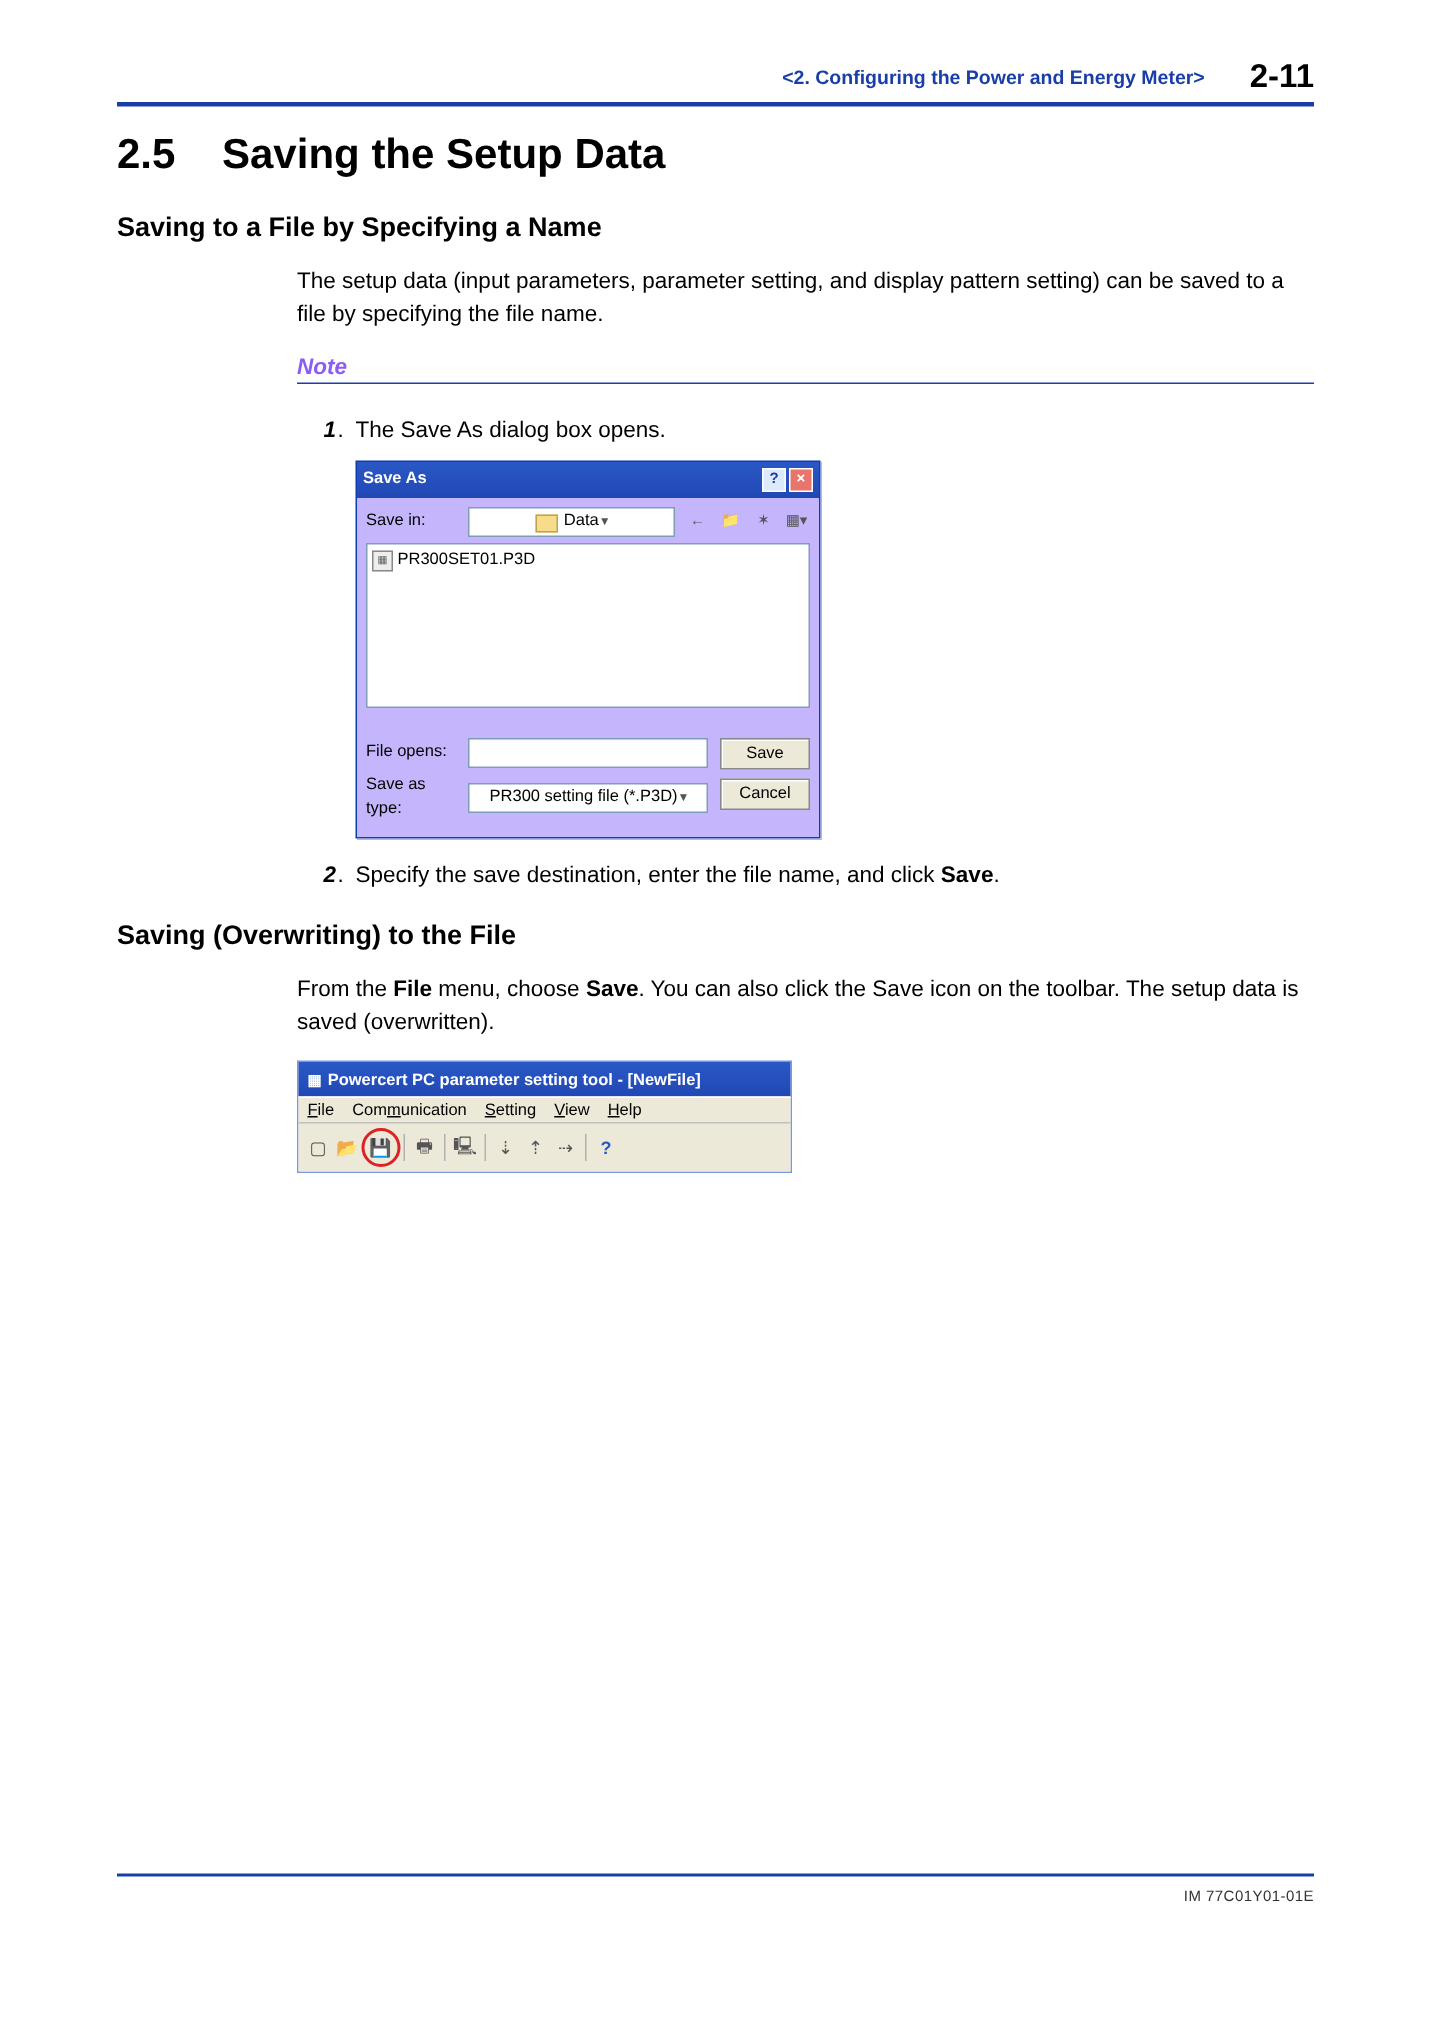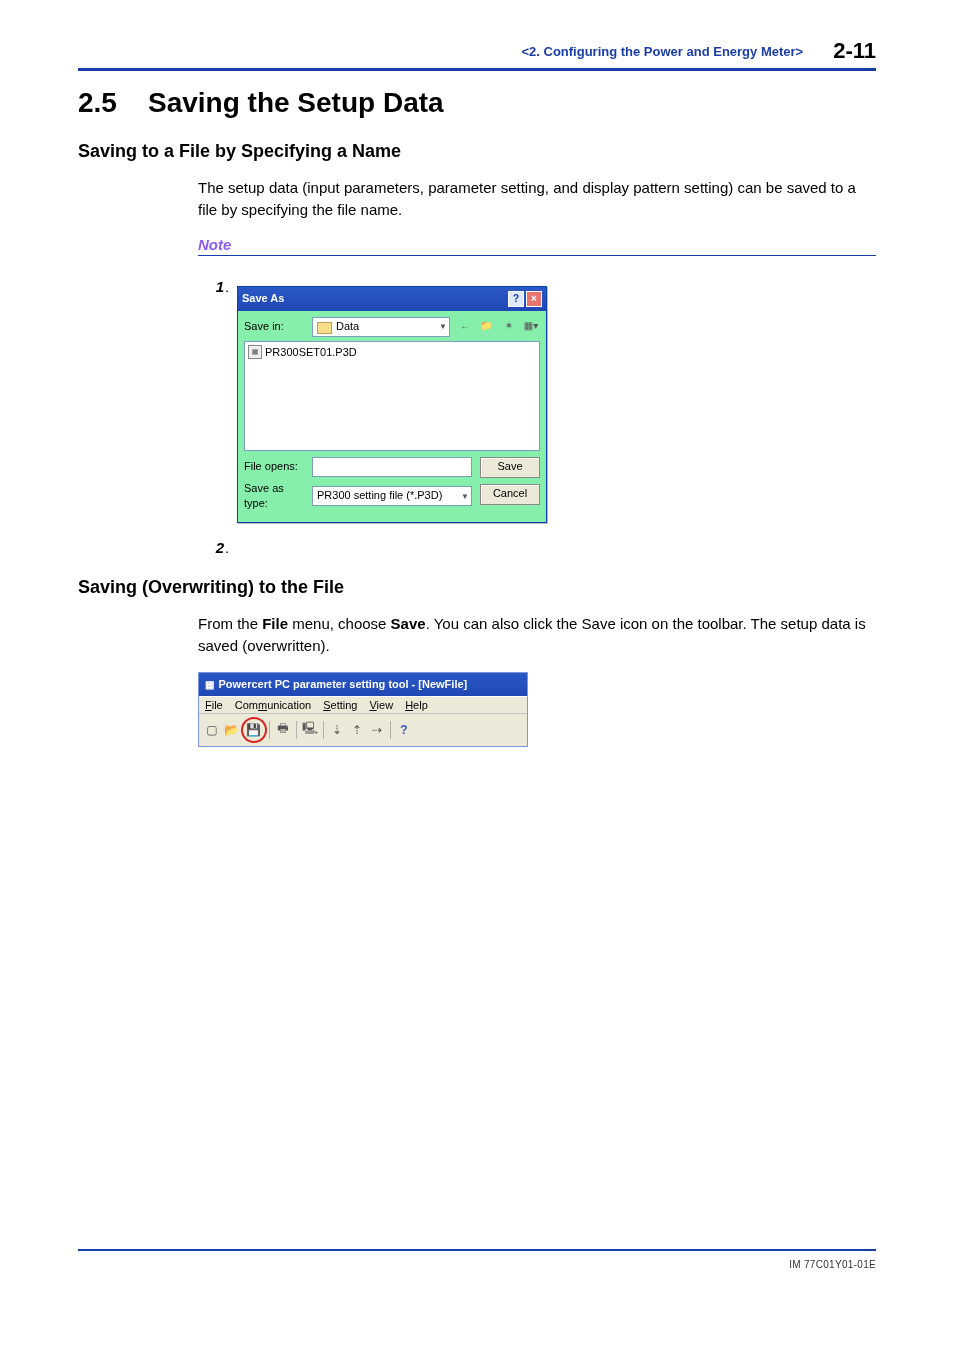--- a/index.html
+++ b/index.html
@@ -114,35 +114,35 @@
     align-items:center;
     justify-content: space-between;
     height: 18px;
   }
   .dlg-title-btns { display:flex; gap:2px; }
   .dlg-tb {
     width:14px; height:14px; display:flex; align-items:center; justify-content:center;
     font-size:10px; border:1px solid #fff; background:#ddeafc; color:#1a3ea8; line-height:1;
   }
   .dlg-tb.close { background:#e8756b; color:#fff; border-color:#fff;}
-  .dlg-body { background:#86efac; padding:6px; }
+  .dlg-body { background:#c4b5fd; padding:6px; }
   .dlg-row { display:flex; align-items:center; gap:6px; margin-bottom:4px; }
   .dlg-label { width:62px; }
   .dlg-combo {
     flex:1; height:18px; border:1px solid #7f9db9; background:#fff;
-    display:flex; align-items:center; justify-content:space-between; padding:0 2px 0 4px;
+    display:flex; align-items:center; justify-content:center; padding:0 2px 0 4px;
   }
   .dlg-combo .arrow { font-size:8px; color:#555; }
   .dlg-nav-icons { display:flex; gap:4px; }
   .dlg-nav-icons span {
     width:16px; height:16px; display:flex; align-items:center; justify-content:center;
     font-size:10px; color:#555; border:1px solid transparent;
   }
   .dlg-filelist {
-    border:1px solid #7f9db9; background:#fff; height:102px; padding:3px; margin-bottom:6px;
+    border:1px solid #7f9db9; background:#fff; height:102px; padding:3px; margin-bottom:20px;
   }
   .dlg-file-item { display:flex; align-items:center; gap:3px; }
   .file-ico {
     width:12px; height:12px; border:1px solid #888; background:#eee;
     display:inline-flex; align-items:center; justify-content:center; font-size:7px; color:#555;
   }
   .dlg-input {
     flex:1; height:18px; border:1px solid #7f9db9; background:#fff; padding:0 4px;
     display:flex; align-items:center;
   }
@@ -216,20 +216,21 @@
 
     <div class="note-block">
       <div class="note-title">Note</div>
     </div>
 
     <ol class="steps">
       <li>
         <span class="stepnum">1</span>
         <span class="stepdot">.</span>
         <div>
+          <div class="step-sub" style="margin-left:0;">The Save As dialog box opens.</div>
 
           <div class="dialog">
             <div class="dlg-title">
               <span>Save As</span>
               <span class="dlg-title-btns">
                 <span class="dlg-tb">?</span>
                 <span class="dlg-tb close">×</span>
               </span>
             </div>
             <div class="dlg-body">
@@ -276,20 +277,23 @@
               </div>
             </div>
           </div>
         </div>
       </li>
 
       <li>
         <span class="stepnum">2</span>
         <span class="stepdot">.</span>
         <div>
+          <div>
+            <span>Specify the save destination, enter the file name, and click </span><b>Save</b><span>.</span>
+          </div>
         </div>
       </li>
     </ol>
   </div>
 
   <h2 class="subsection" style="margin-top:18px;">Saving (Overwriting) to the File</h2>
 
   <div class="body-indent">
     <p class="body-text">
       <span>From the </span><b>File</b><span> menu, choose </span><b>Save</b><span>.  You can also click the Save icon on the toolbar.  The setup data is saved (overwritten).</span>

